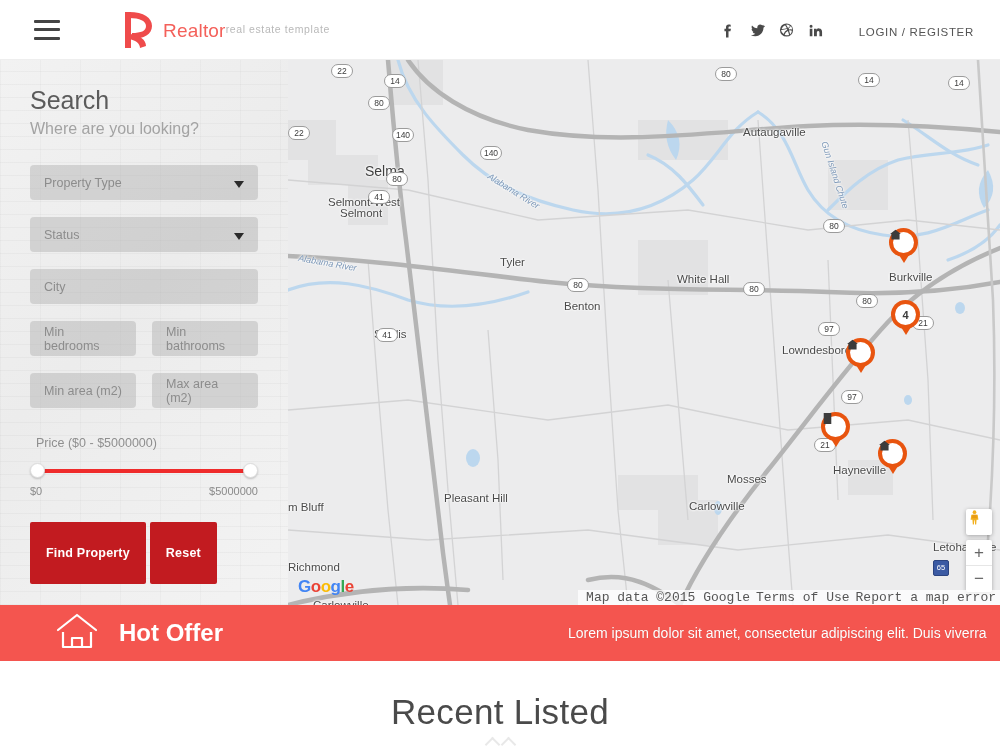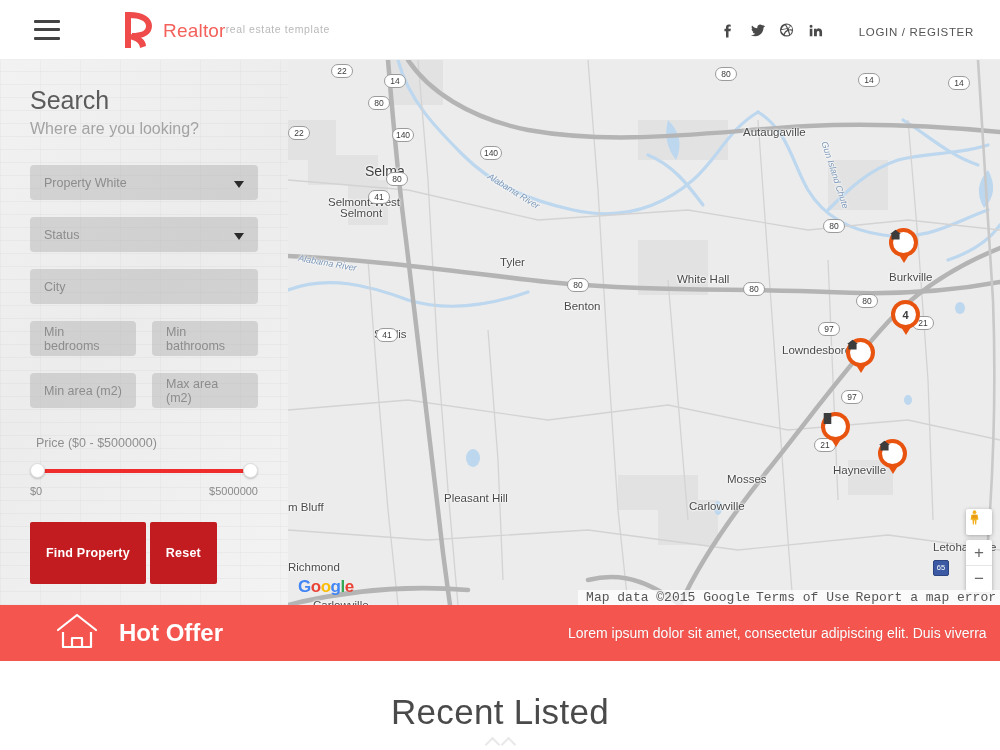--- a/index.html
+++ b/index.html
@@ -239,21 +239,21 @@
       </div>
       <div class="login-link">LOGIN / REGISTER</div>
     </div>
   </div>
 
   <div class="sidebar">
     <div class="search-title">Search</div>
     <div class="search-sub">Where are you looking?</div>
 
     <div class="field select f1">
-      <span>Property White</span>
+      <span>Property Type</span>
     </div>
     <div class="field select f2">
       <span>Status</span>
     </div>
     <div class="field f4">
       <span>City</span>
     </div>
 
     <div class="row2">
       <div class="field">

